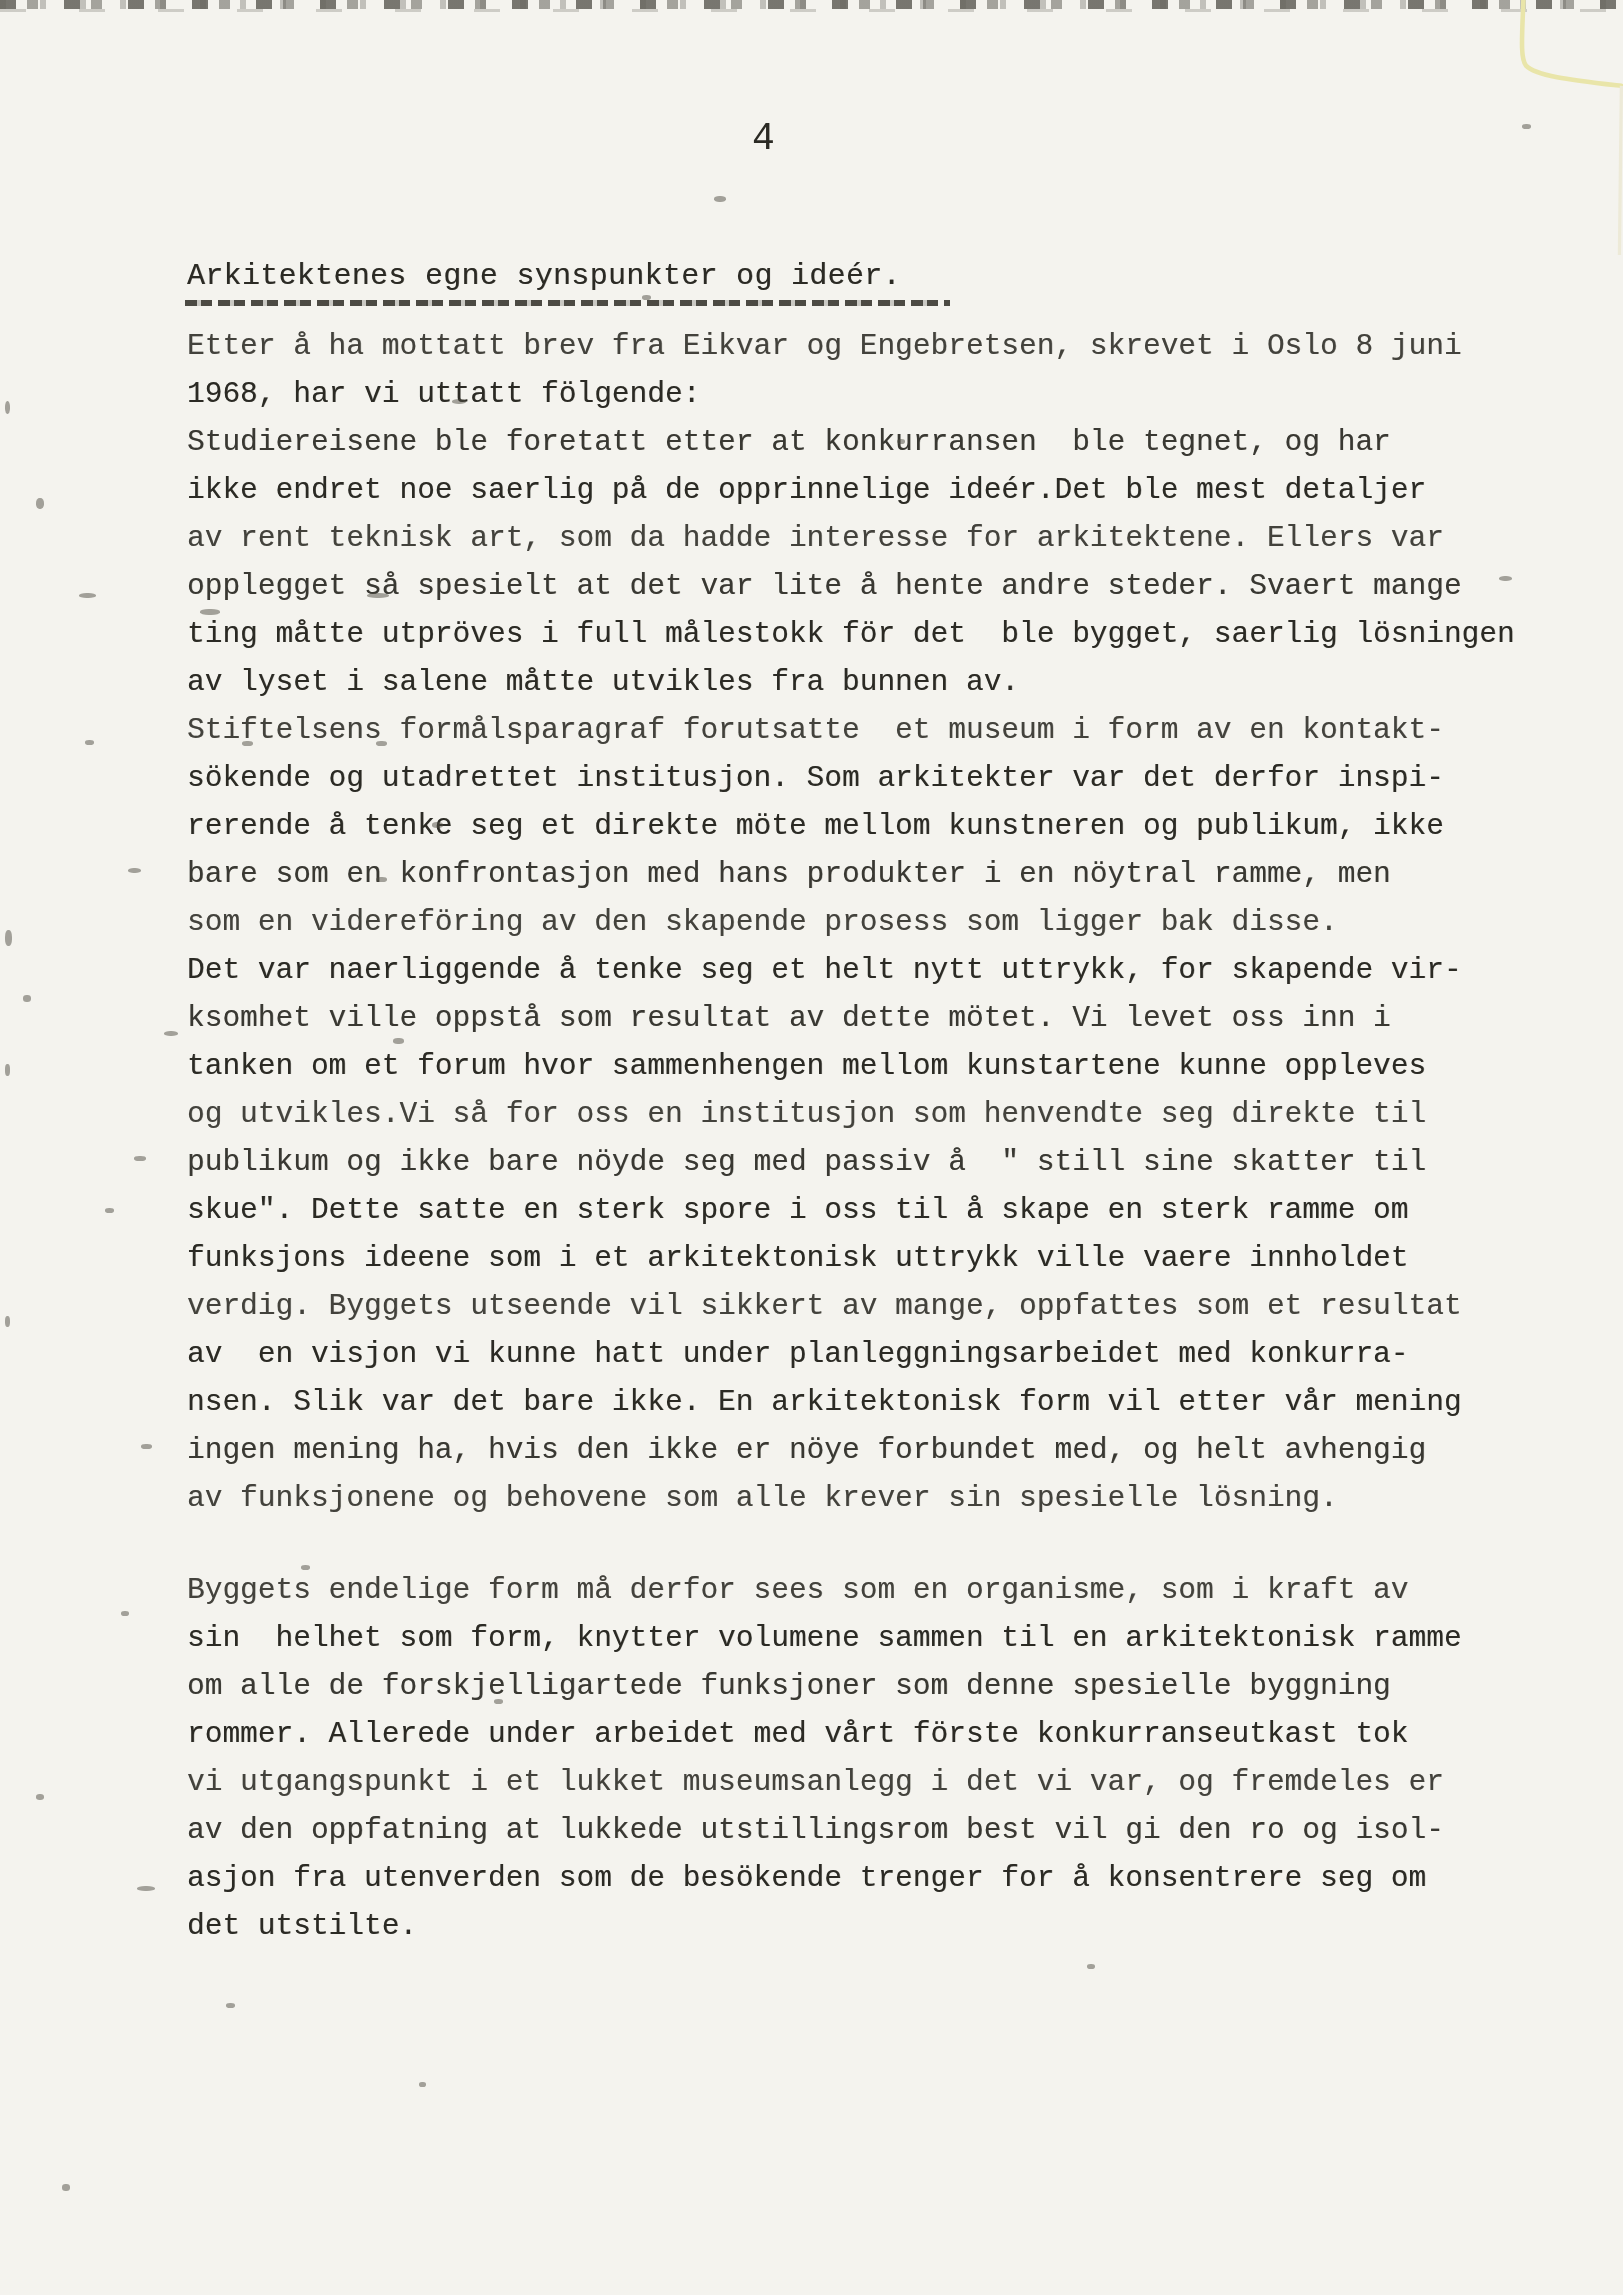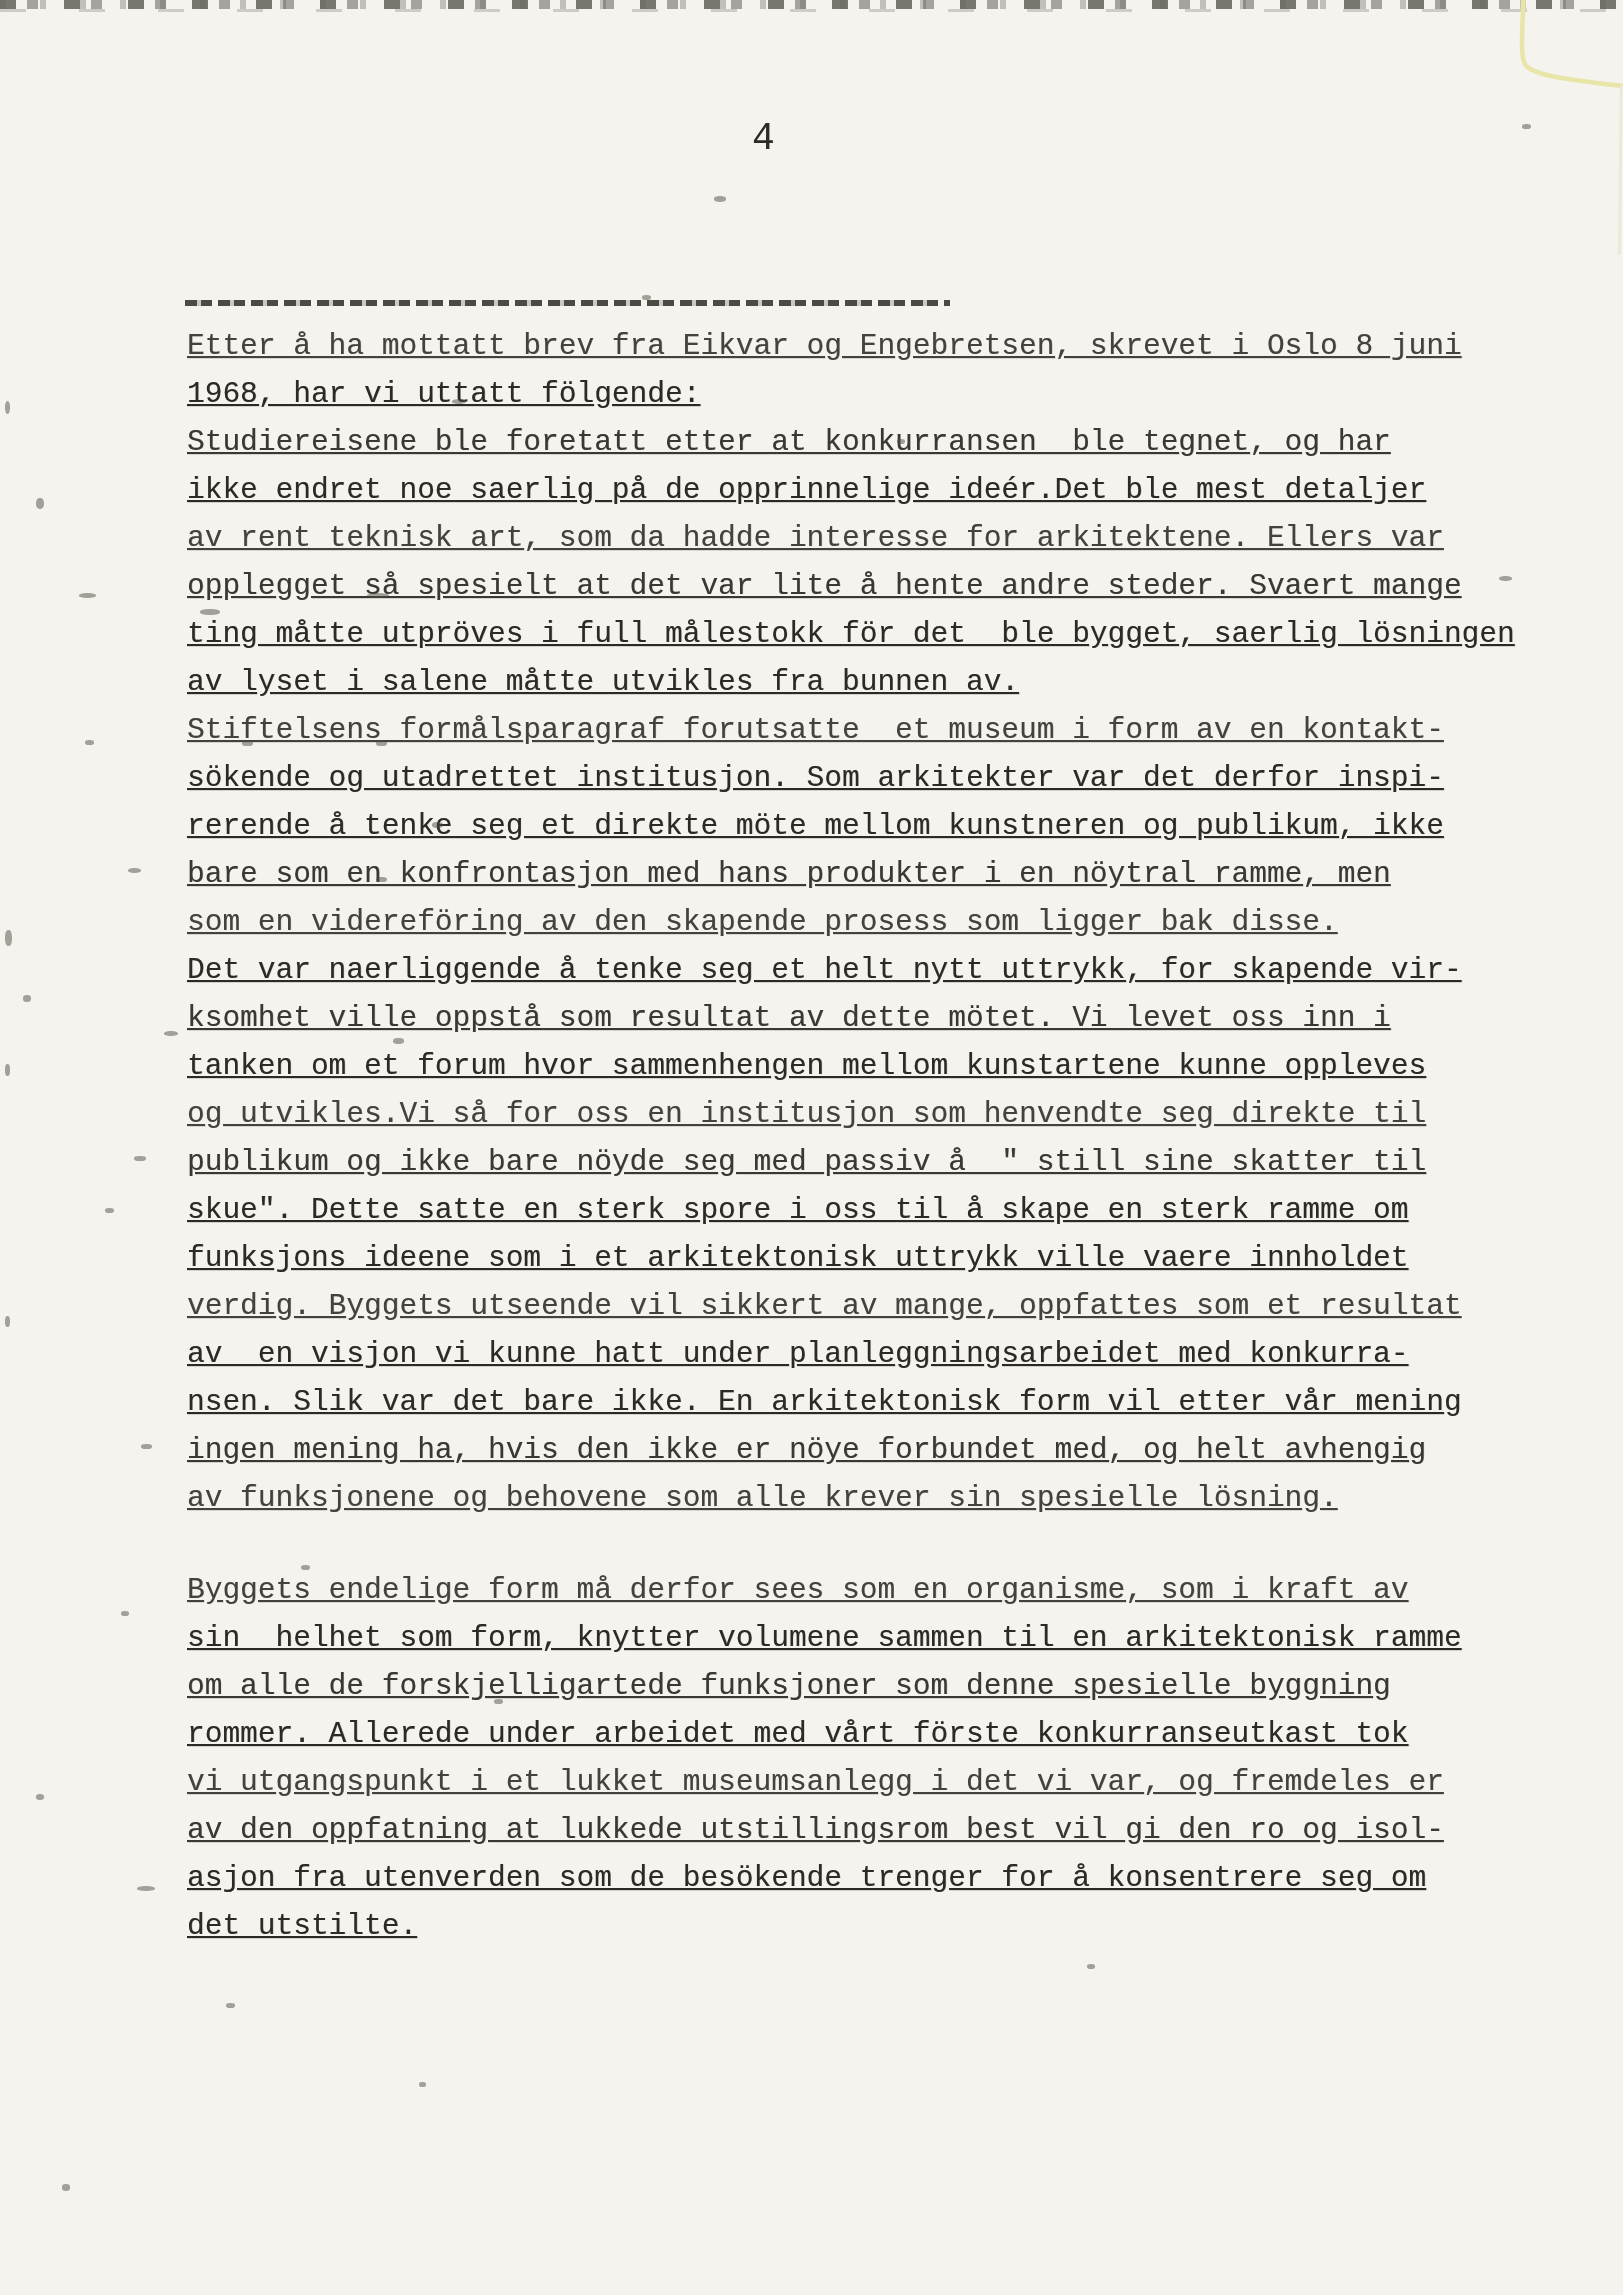--- a/index.html
+++ b/index.html
@@ -40,21 +40,20 @@
     position:absolute;left:185px;top:300px;width:765px;height:5.9px;
     background:repeating-linear-gradient(90deg,
       #393730 0 12.4px, rgba(57,55,48,.25) 12.4px 15.7px,
       #393730 15.7px 27px, transparent 27px 33px);
     opacity:.9;
   }
   .para{
     position:absolute;left:187px;
     font-size:29.5px;line-height:48px;white-space:pre;
     text-shadow:0.4px 0.4px 0.5px rgba(43,42,36,.42);
-    text-decoration:underline;
   }
   #para-0{top:322px}
   #para-1{top:1566px}
   .text-line{height:48px}
   .text-line:nth-child(3n){opacity:.93}
   .text-line:nth-child(4n+1){opacity:.88}
   .speck{position:absolute;background:#504d43;border-radius:45%;opacity:.5}
 </style>
 </head>
 <body>
@@ -66,20 +65,21 @@
 
   <div class="curl">
     <svg width="196" height="275" viewBox="0 0 300 420">
       <path d="M 146,0 C 144,55 141,88 150,100 C 165,116 220,122 296,131" fill="none" stroke="#e9e5a9" stroke-width="7" stroke-linecap="round"></path>
       <path d="M 296,131 C 295,200 294,300 293,390" fill="none" stroke="#edead8" stroke-width="5"></path>
     </svg>
   </div>
 
   <div class="page-number">4</div>
 
+  <div class="heading">Arkitektenes egne synspunkter og ideér.</div>
   <div class="heading-underline"></div>
 
   <div class="para" id="para-0"><div class="text-line">Etter å ha mottatt brev fra Eikvar og Engebretsen, skrevet i Oslo 8 juni</div><div class="text-line">1968, har vi uttatt fölgende:</div><div class="text-line">Studiereisene ble foretatt etter at konkurransen  ble tegnet, og har</div><div class="text-line">ikke endret noe saerlig på de opprinnelige ideér.Det ble mest detaljer</div><div class="text-line">av rent teknisk art, som da hadde interesse for arkitektene. Ellers var</div><div class="text-line">opplegget så spesielt at det var lite å hente andre steder. Svaert mange</div><div class="text-line">ting måtte utpröves i full målestokk för det  ble bygget, saerlig lösningen</div><div class="text-line">av lyset i salene måtte utvikles fra bunnen av.</div><div class="text-line">Stiftelsens formålsparagraf forutsatte  et museum i form av en kontakt-</div><div class="text-line">sökende og utadrettet institusjon. Som arkitekter var det derfor inspi-</div><div class="text-line">rerende å tenke seg et direkte möte mellom kunstneren og publikum, ikke</div><div class="text-line">bare som en konfrontasjon med hans produkter i en nöytral ramme, men</div><div class="text-line">som en videreföring av den skapende prosess som ligger bak disse.</div><div class="text-line">Det var naerliggende å tenke seg et helt nytt uttrykk, for skapende vir-</div><div class="text-line">ksomhet ville oppstå som resultat av dette mötet. Vi levet oss inn i</div><div class="text-line">tanken om et forum hvor sammenhengen mellom kunstartene kunne oppleves</div><div class="text-line">og utvikles.Vi så for oss en institusjon som henvendte seg direkte til</div><div class="text-line">publikum og ikke bare nöyde seg med passiv å  " still sine skatter til</div><div class="text-line">skue". Dette satte en sterk spore i oss til å skape en sterk ramme om</div><div class="text-line">funksjons ideene som i et arkitektonisk uttrykk ville vaere innholdet</div><div class="text-line">verdig. Byggets utseende vil sikkert av mange, oppfattes som et resultat</div><div class="text-line">av  en visjon vi kunne hatt under planleggningsarbeidet med konkurra-</div><div class="text-line">nsen. Slik var det bare ikke. En arkitektonisk form vil etter vår mening</div><div class="text-line">ingen mening ha, hvis den ikke er nöye forbundet med, og helt avhengig</div><div class="text-line">av funksjonene og behovene som alle krever sin spesielle lösning.</div></div>
   <div class="para" id="para-1"><div class="text-line">Byggets endelige form må derfor sees som en organisme, som i kraft av</div><div class="text-line">sin  helhet som form, knytter volumene sammen til en arkitektonisk ramme</div><div class="text-line">om alle de forskjelligartede funksjoner som denne spesielle byggning</div><div class="text-line">rommer. Allerede under arbeidet med vårt förste konkurranseutkast tok</div><div class="text-line">vi utgangspunkt i et lukket museumsanlegg i det vi var, og fremdeles er</div><div class="text-line">av den oppfatning at lukkede utstillingsrom best vil gi den ro og isol-</div><div class="text-line">asjon fra utenverden som de besökende trenger for å konsentrere seg om</div><div class="text-line">det utstilte.</div></div>
 
 <div class="speck" style="left: 36px; top: 498px; width: 7.9px; height: 10.5px;"></div>
     <div class="speck" style="left: 5.2px; top: 401px; width: 5.2px; height: 13px;"></div>
     <div class="speck" style="left: 79px; top: 593px; width: 17px; height: 5.2px;"></div>
     <div class="speck" style="left: 200px; top: 609px; width: 19.6px; height: 5.9px;"></div>
     <div class="speck" style="left: 367px; top: 593px; width: 22px; height: 5.2px;"></div>

